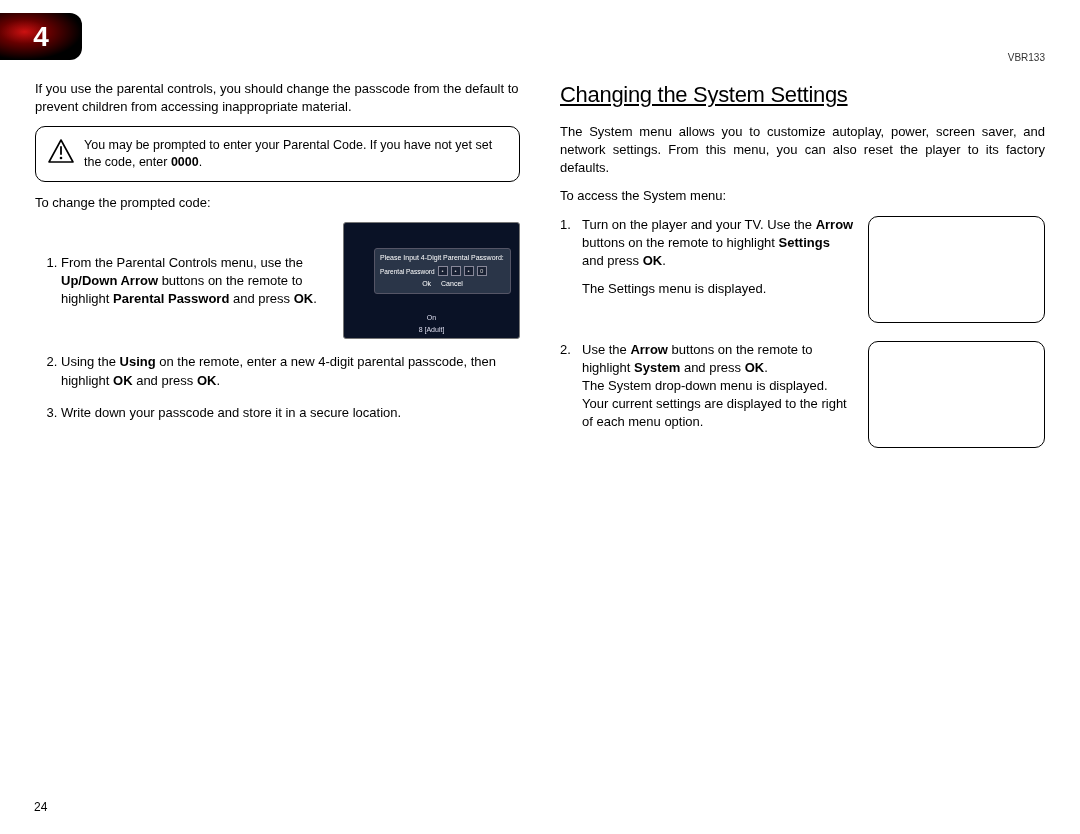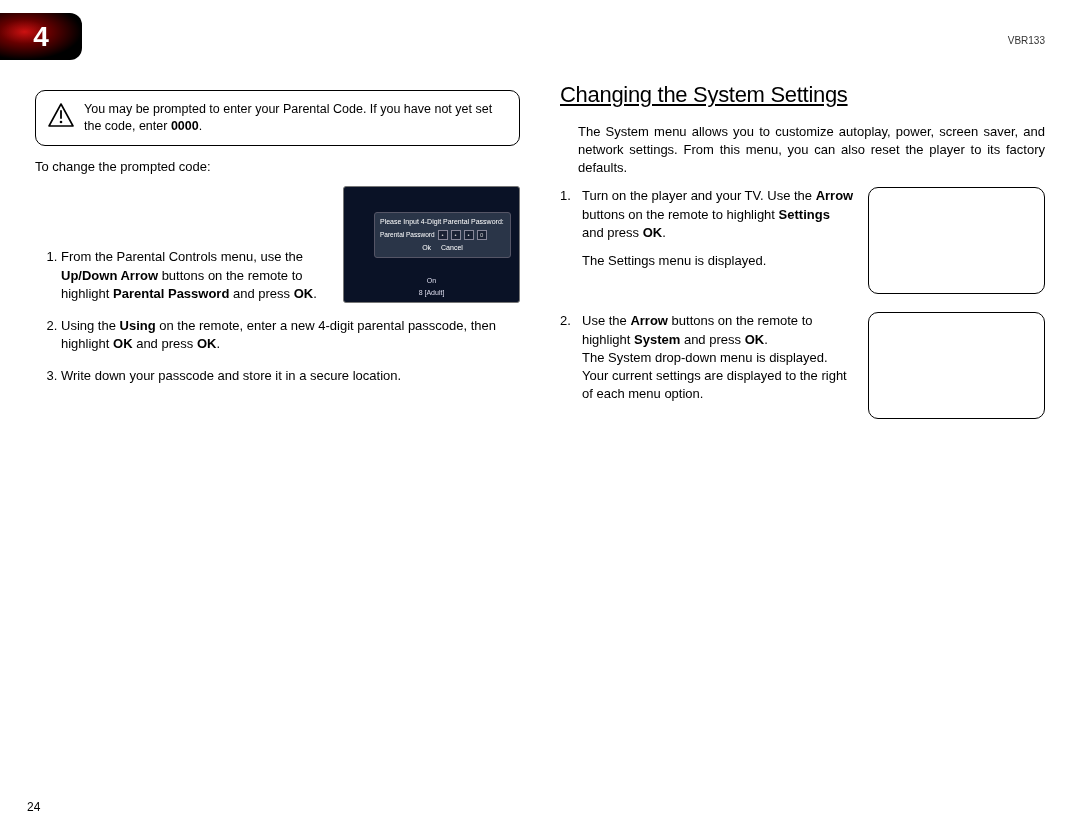--- a/index.html
+++ b/index.html
@@ -33,21 +33,21 @@
     justify-content: center;
   }
   .chapter-badge span {
     color: #fff;
     font-size: 28px;
     font-weight: bold;
     font-family: Arial, sans-serif;
   }
   .model {
     position: absolute;
-    top: 35px;
+    top: 52px;
     right: 35px;
     font-size: 10px;
     color: #333;
   }
   .columns {
     display: flex;
     gap: 40px;
     margin-top: 60px;
   }
   .col {
@@ -85,21 +85,21 @@
     margin: 4px 0;
     padding-left: 26px;
   }
   ol.steps li {
     margin-bottom: 14px;
     line-height: 1.4;
   }
   .step-row {
     display: flex;
     gap: 2px;
-    align-items: flex-end;
+    align-items: center;
   }
   .step-text {
     flex: 1;
   }
   .screenshot {
     width: 175px;
     height: 115px;
     border: 1px solid #777;
     background: #0a1226;
     border-radius: 3px;
@@ -173,21 +173,20 @@
   h2.section-title {
     font-family: Arial, Helvetica, sans-serif;
     font-weight: normal;
     font-size: 22px;
     margin: 0 0 12px 0;
     letter-spacing: -0.3px;
     text-decoration: underline;
   }
   .justify {
     text-align: justify;
-    margin-left: 18px;
   }
   .right-steps {
     margin-top: 6px;
   }
   .right-step-row {
     display: flex;
     gap: 14px;
     align-items: flex-start;
     margin-bottom: 18px;
   }
@@ -207,37 +206,38 @@
     width: 175px;
     height: 105px;
     border: 1.5px solid #000;
     border-radius: 10px;
     flex: 0 0 auto;
     background: #fff;
   }
   .page-num {
     position: absolute;
     bottom: 20px;
-    left: 27px;
+    left: 34px;
     font-size: 12px;
   }
   b { font-weight: bold; }
 </style>
 </head>
 <body>
 
 <div class="page">
   <div class="chapter-badge">
     <span>4</span>
   </div>
   <div class="model">VBR133</div>
 
   <div class="columns">
 
     <div class="col">
+      <p>If you use the parental controls, you should change the passcode from the default to prevent children from accessing inappropriate material.</p>
 
       <div class="note-box">
         <svg width="26" height="24" viewBox="0 0 26 24">
           <polygon points="13,1 25,23 1,23" fill="none" stroke="#000" stroke-width="1.6" stroke-linejoin="round"></polygon>
           <line x1="13" y1="8" x2="13" y2="15" stroke="#000" stroke-width="1.8" stroke-linecap="round"></line>
           <circle cx="13" cy="19" r="1.3" fill="#000"></circle>
         </svg>
         <div class="note-text">
           <span>You may be prompted to enter your Parental Code. If you have not yet set the code, enter </span><b>0000</b><span>.</span>
         </div>
@@ -274,20 +274,21 @@
         <li>
           <span>Using the </span><b>Using</b><span> on the remote, enter a new 4-digit parental passcode, then highlight </span><b>OK</b><span> and press </span><b>OK</b><span>.</span>
         </li>
         <li>Write down your passcode and store it in a secure location.</li>
       </ol>
     </div>
 
     <div class="col">
       <h2 class="section-title">Changing the System Settings</h2>
       <p class="justify">The System menu allows you to customize autoplay, power, screen saver, and network settings. From this menu, you can also reset the player to its factory defaults.</p>
+      <p>To access the System menu:</p>
 
       <div class="right-steps">
         <div class="right-step-row">
           <div class="num-text">
             <div class="num">1.</div>
             <div class="txt">
               <span>Turn on the player and your TV. Use the </span><b>Arrow</b><span> buttons on the remote to highlight </span><b>Settings</b><span> and press </span><b>OK</b><span>.</span>
               <p style="margin-top:10px">The Settings menu is displayed.</p>
             </div>
           </div>

